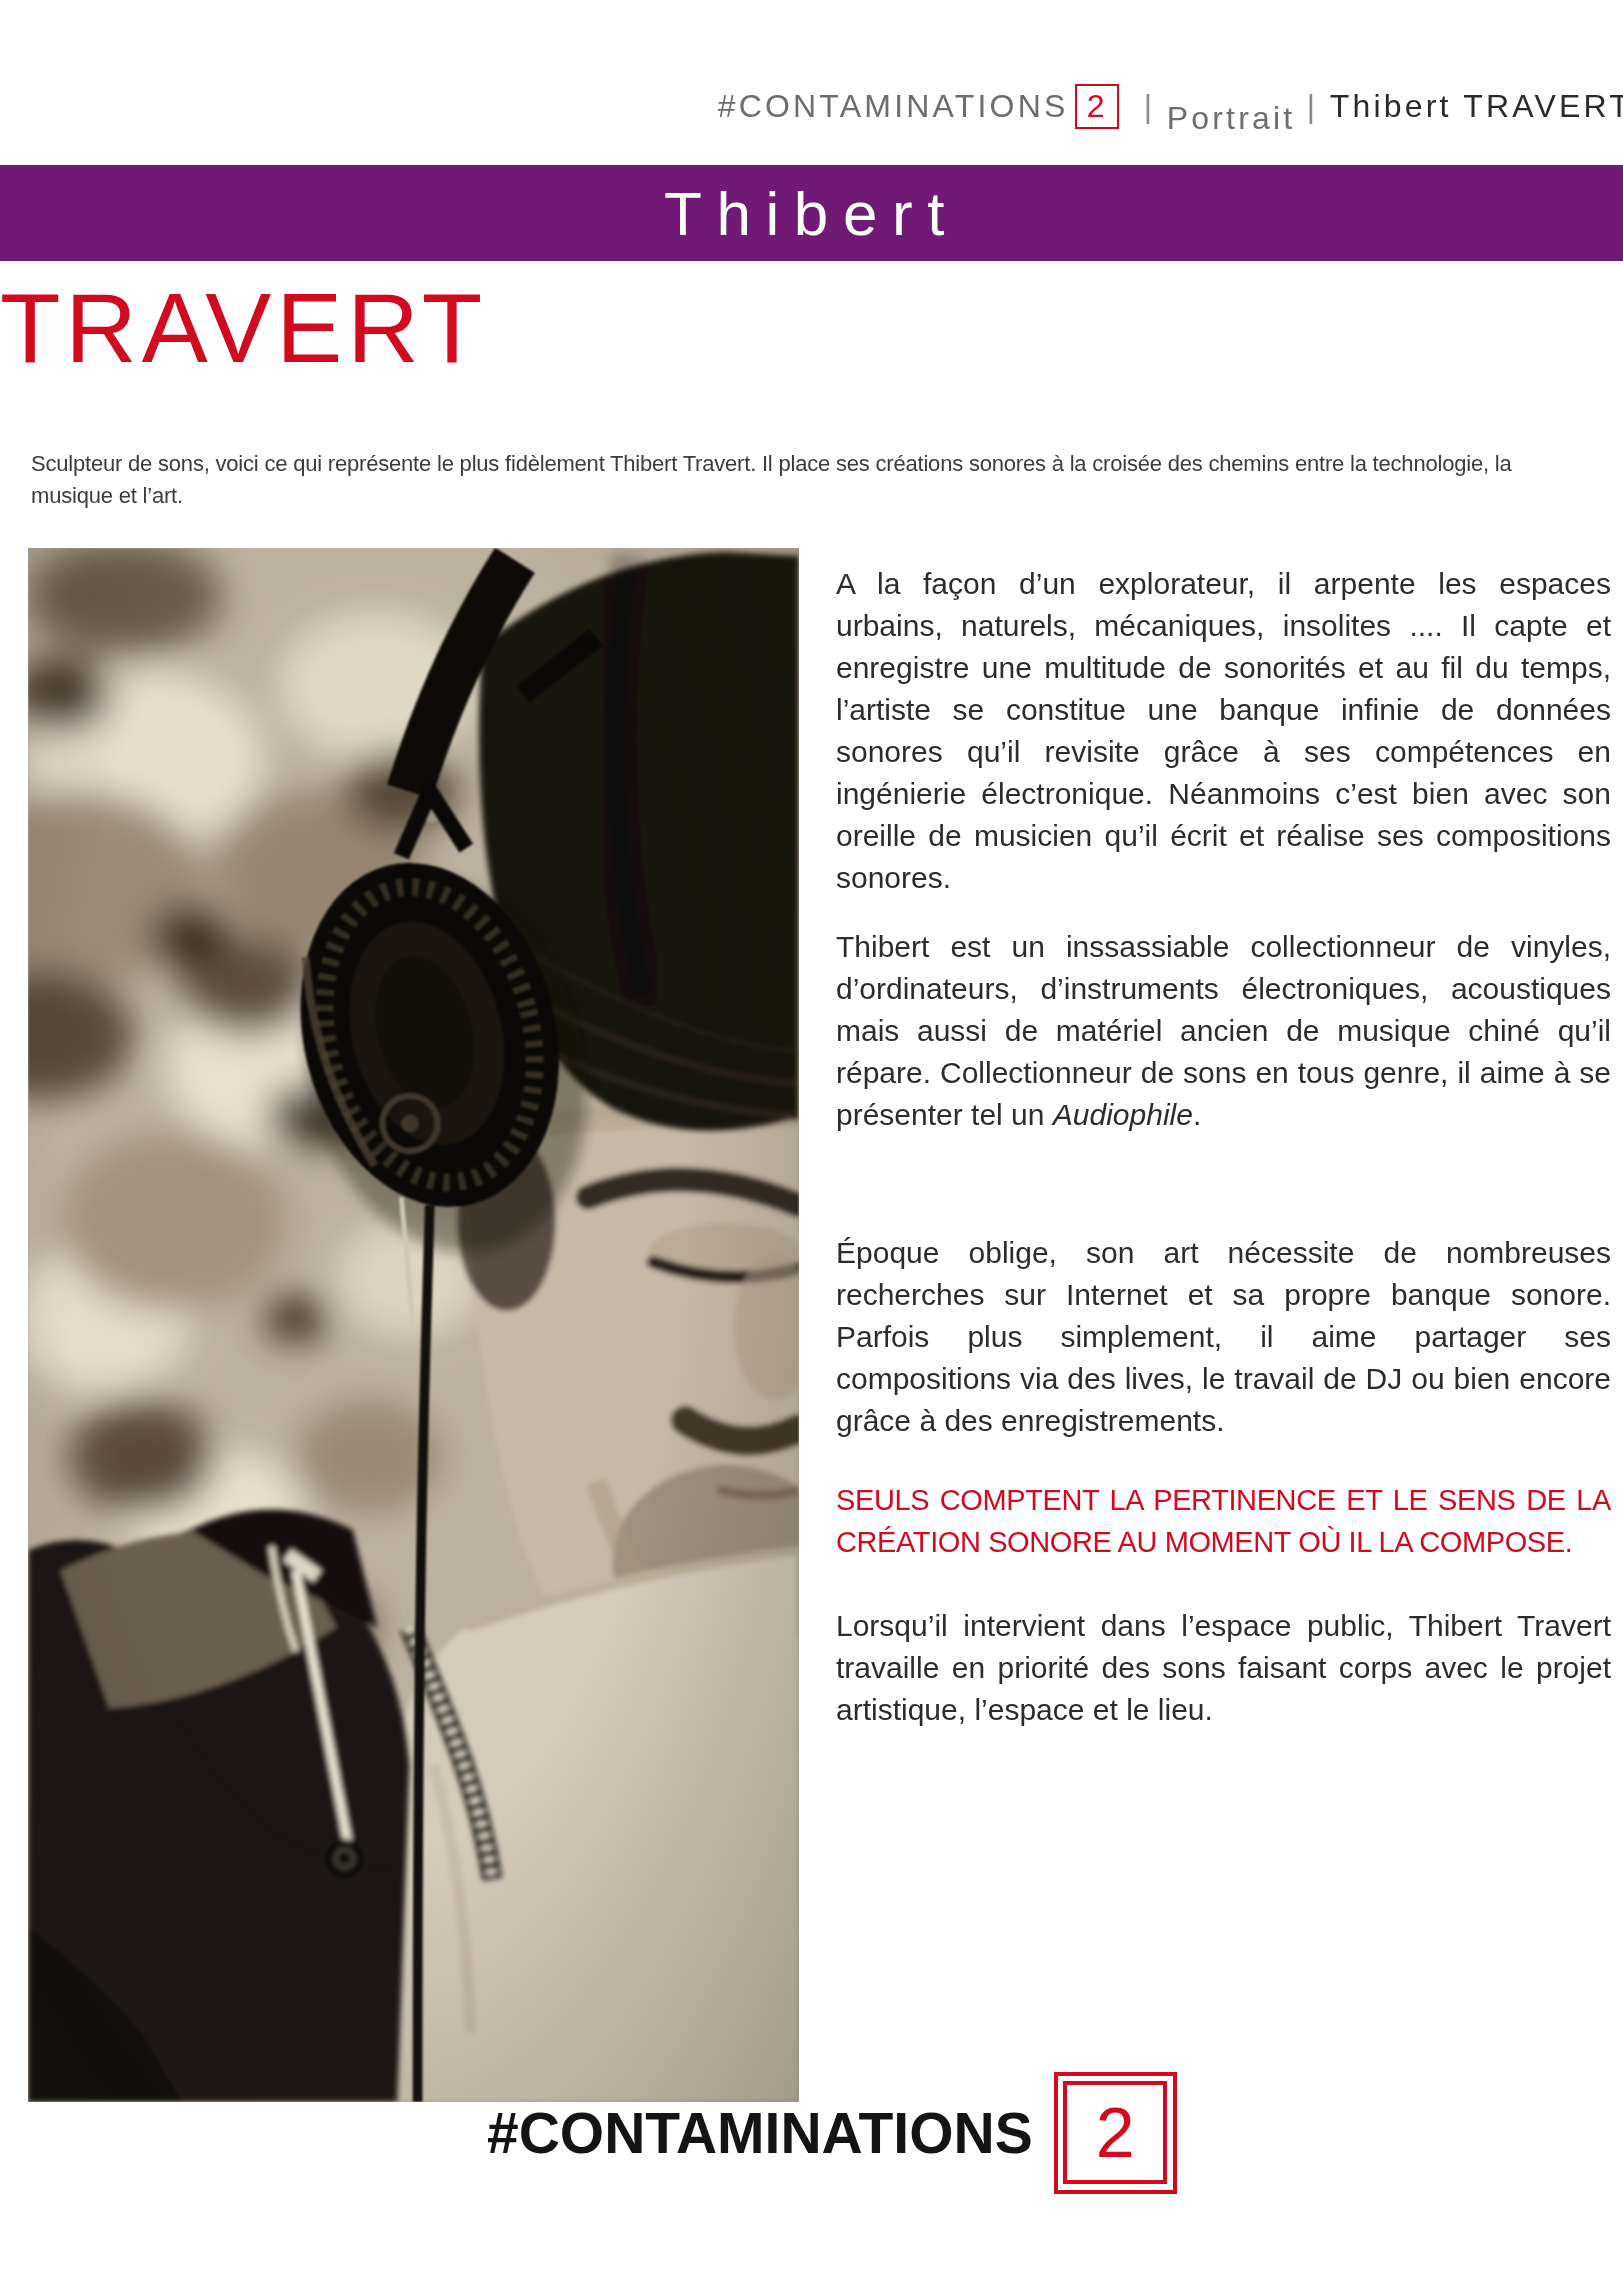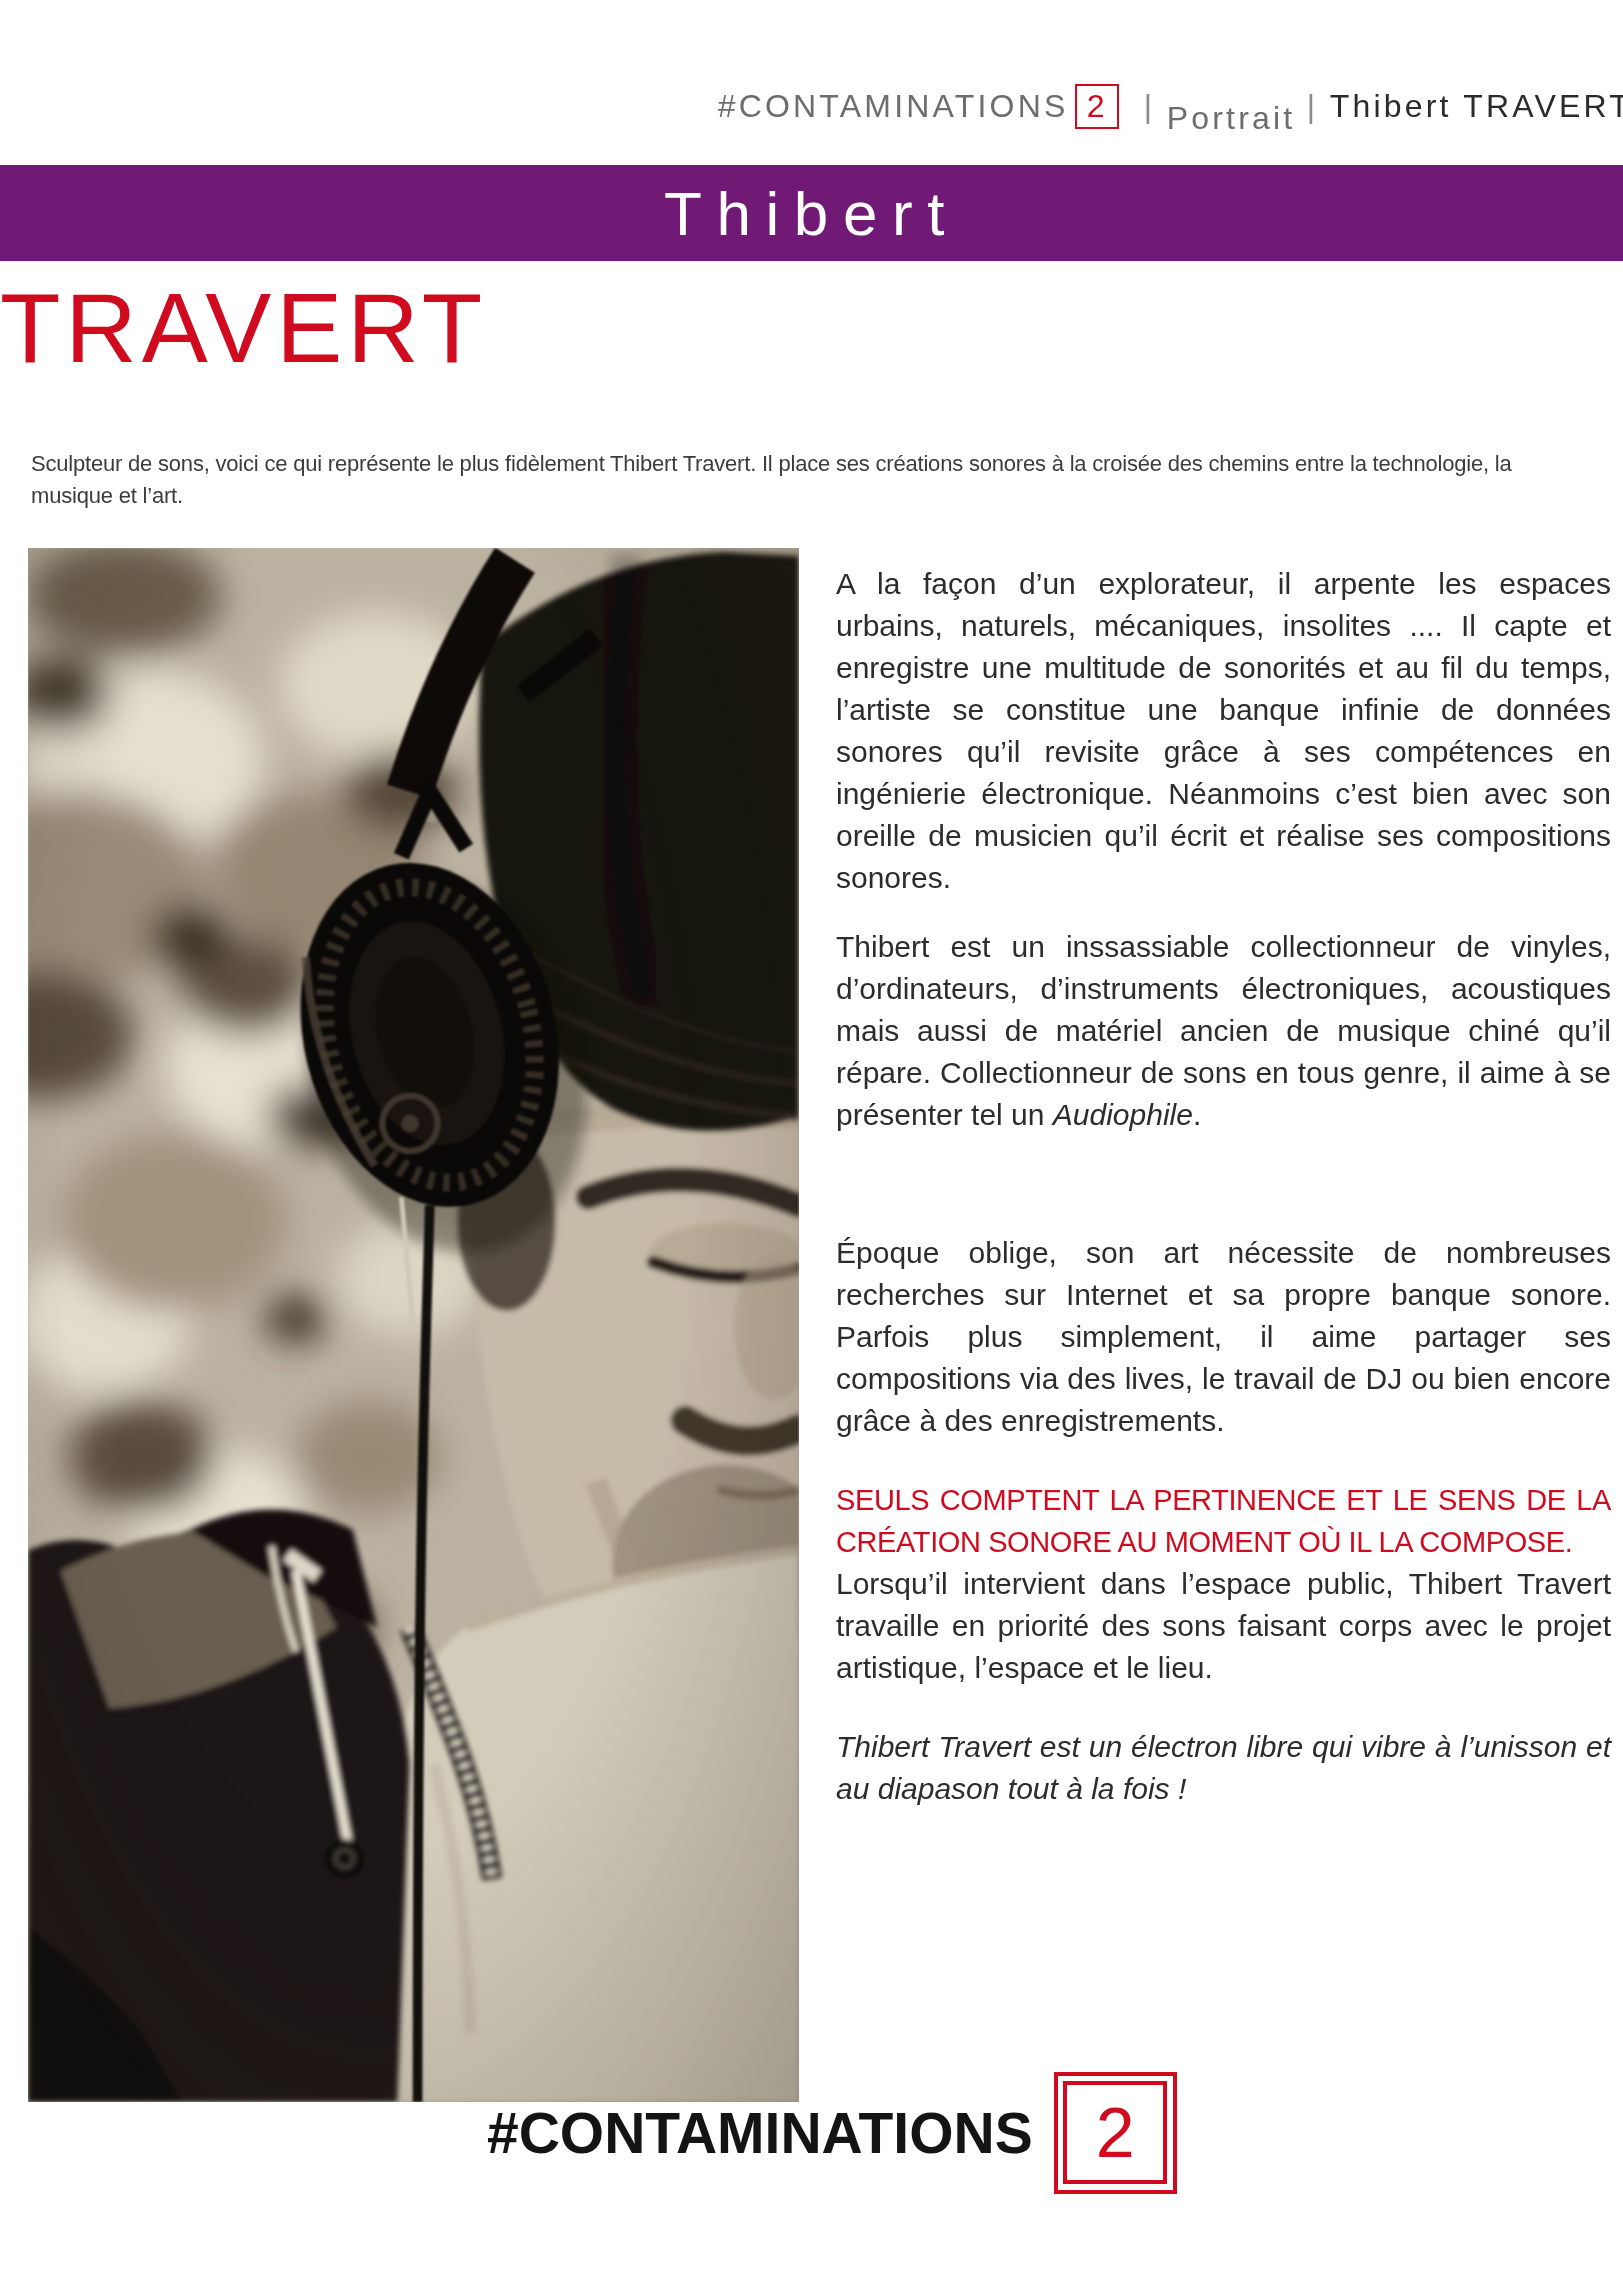--- a/index.html
+++ b/index.html
@@ -54,21 +54,21 @@
     position:absolute;left:836px;top:563px;width:775px;
     font-size:30px;line-height:42px;color:#2c2c2c;text-align:justify;
   }
   .column p{margin:0;}
   .column .p2{margin-top:27px;}
   .column .p3{margin-top:27px;}
   .column .p4{margin-top:96px;}
   .column .highlight{
     margin-top:37px;color:#d00a1f;font-size:29px;letter-spacing:-0.4px;
   }
-  .column .p5{}
+  .column .p5{margin-top:42px;}
   .column .closing{margin-top:37px;font-style:italic;}
   .em-italic{font-style:italic;}
   
   .footer{
     position:absolute;left:487px;top:2071px;height:123px;
     display:flex;align-items:center;
   }
   .footer .brand{
     font-size:57px;font-weight:700;color:#141414;letter-spacing:0px;margin-right:21px;
   }
@@ -207,21 +207,20 @@
     </svg>
     <div class="vignette"></div>
   </div>
 
   <div class="column">
     <p class="p1">A la façon d’un explorateur, il arpente les espaces urbains, naturels, mécaniques, insolites .... Il capte et enregistre une multitude de sonorités et au fil du temps, l’artiste se constitue une banque infinie de données sonores qu’il revisite grâce à ses compétences en ingénierie électronique. Néanmoins c’est bien avec son oreille de musicien qu’il écrit et réalise ses compositions sonores.</p>
     <p class="p2"><span>Thibert est un inssassiable collectionneur de vinyles, d’ordinateurs, d’instruments électroniques, acoustiques mais aussi de matériel ancien de musique chiné qu’il répare. Collectionneur de sons en tous genre, il aime à se présenter tel un </span><span class="em-italic">Audiophile</span><span>.</span></p>
     <p class="p4">Époque oblige, son art nécessite de nombreuses recherches sur Internet et sa propre banque sonore. Parfois plus simplement, il aime partager ses compositions via des lives, le travail de DJ ou bien encore grâce à des enregistrements.</p>
     <p class="highlight">SEULS COMPTENT LA PERTINENCE ET LE SENS DE LA CRÉATION SONORE AU MOMENT OÙ IL LA COMPOSE.</p>
     <p class="p5">Lorsqu’il intervient dans l’espace public, Thibert Travert travaille en priorité des sons faisant corps avec le projet artistique, l’espace et le lieu.</p>
-    <p class="closing">Thibert Travert est un électron libre qui vibre à l’unisson et au diapason tout à la fois !</p>
   </div>
 
   <div class="footer">
     <span class="brand">#CONTAMINATIONS</span>
     <div class="bigbox">
       <div class="inner">
         <span class="num">2</span>
       </div>
     </div>
   </div>

